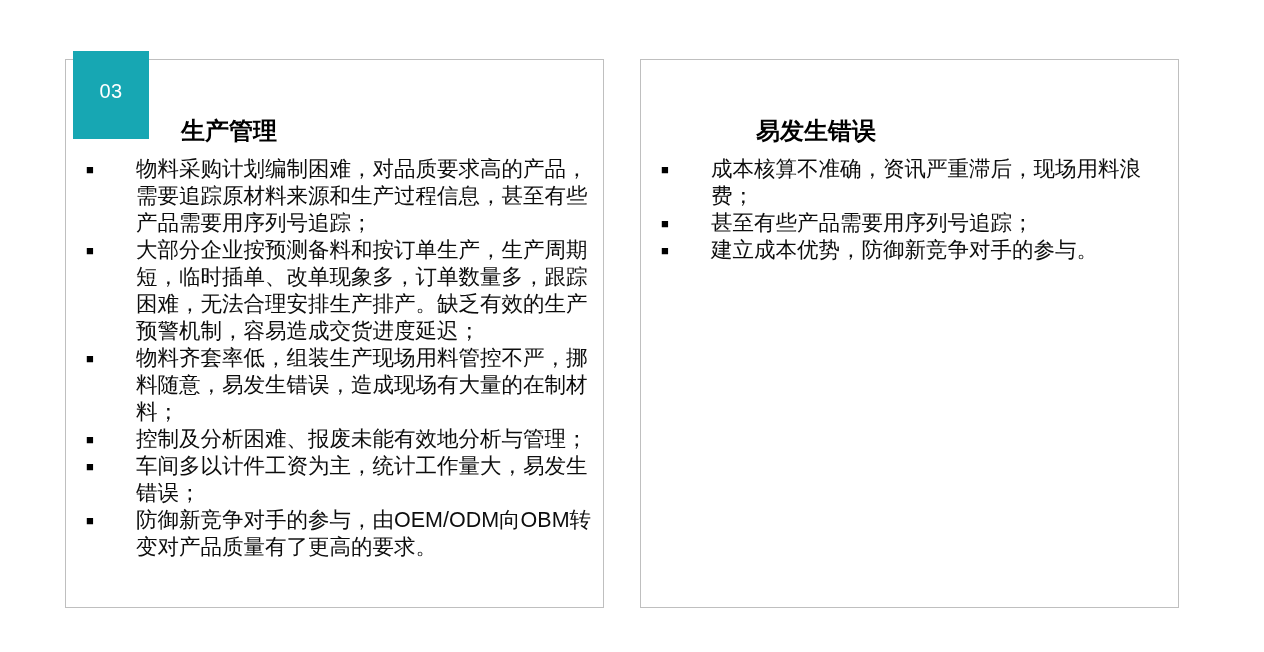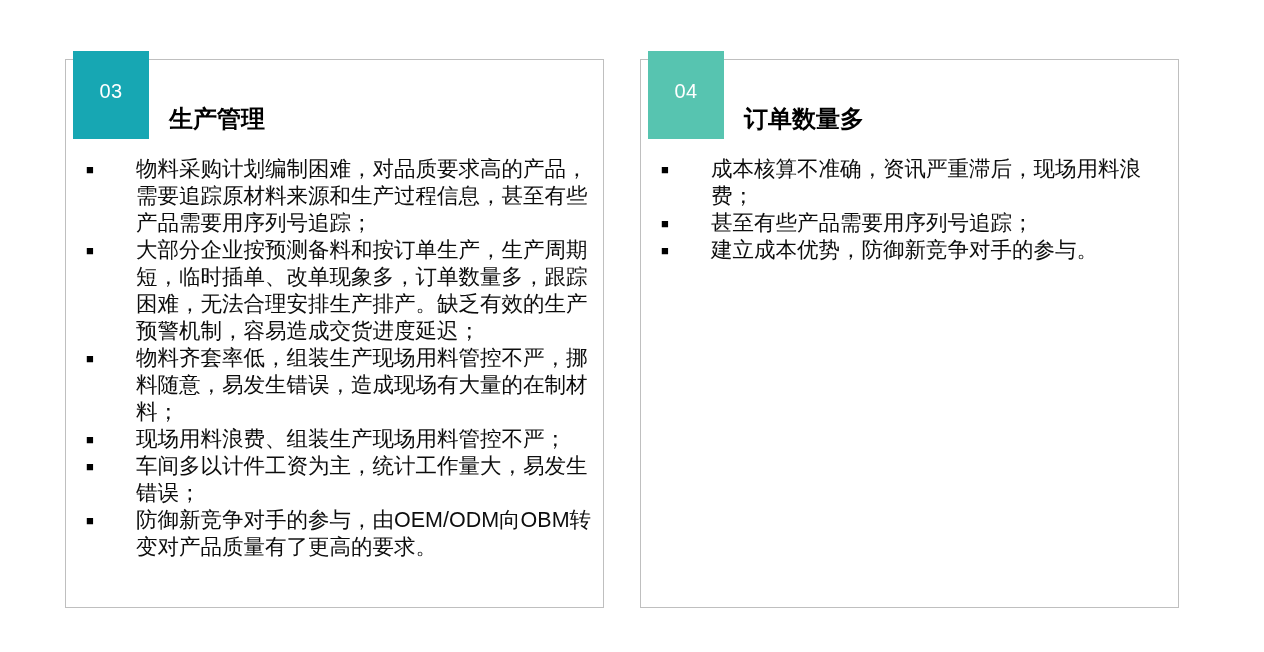--- a/index.html
+++ b/index.html
@@ -39,21 +39,21 @@
     justify-content: center;
     color: #ffffff;
     font-size: 20px;
     letter-spacing: 0.5px;
   }
   .badge .num { position: relative; top: -4px; }
   .card-title {
     position: absolute;
     left: 103px;
     top: 45px;
-    margin: 0;
+    margin: 12px;
     font-size: 24px;
     line-height: 28px;
     font-weight: bold;
     color: #000000;
     white-space: nowrap;
   }
   .bullets {
     position: absolute;
     left: 20px;
     right: 5px;
@@ -95,38 +95,35 @@
       <li class="bullet">
         <span class="marker">■</span>
         <span class="btext">大部分企业按预测备料和按订单生产，生产周期短，临时插单、改单现象多，订单数量多，跟踪困难，无法合理安排生产排产。缺乏有效的生产预警机制，容易造成交货进度延迟；</span>
       </li>
       <li class="bullet">
         <span class="marker">■</span>
         <span class="btext">物料齐套率低，组装生产现场用料管控不严，挪料随意，易发生错误，造成现场有大量的在制材料；</span>
       </li>
       <li class="bullet">
         <span class="marker">■</span>
-        <span class="btext">现场用料浪费、组装生产现场用料管控不严；</span>
+        <span class="btext">控制及分析困难、报废未能有效地分析与管理；</span>
       </li>
       <li class="bullet">
         <span class="marker">■</span>
         <span class="btext">车间多以计件工资为主，统计工作量大，易发生错误；</span>
       </li>
       <li class="bullet">
         <span class="marker">■</span>
         <span class="btext">防御新竞争对手的参与，由OEM/ODM向OBM转变对产品质量有了更高的要求。</span>
       </li>
     </ul>
   </section>
 
   <section class="card right">
-    <div class="badge" style="background-color: rgb(87, 196, 176);">
-      <span class="num">04</span>
-    </div>
-    <h2 class="card-title">订单数量多</h2>
+    <h2 class="card-title">易发生错误</h2>
     <ul class="bullets">
       <li class="bullet">
         <span class="marker">■</span>
         <span class="btext">成本核算不准确，资讯严重滞后，现场用料浪费；</span>
       </li>
       <li class="bullet">
         <span class="marker">■</span>
         <span class="btext">甚至有些产品需要用序列号追踪；</span>
       </li>
       <li class="bullet">

